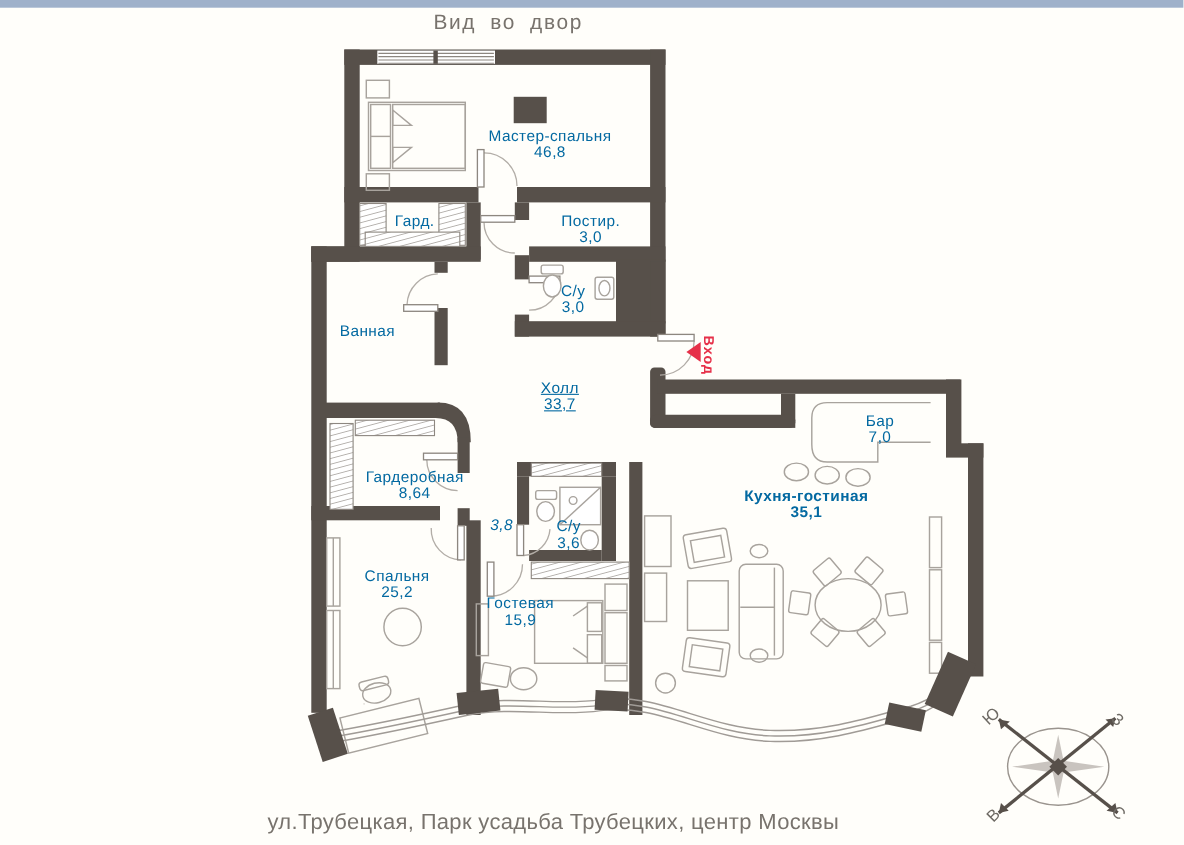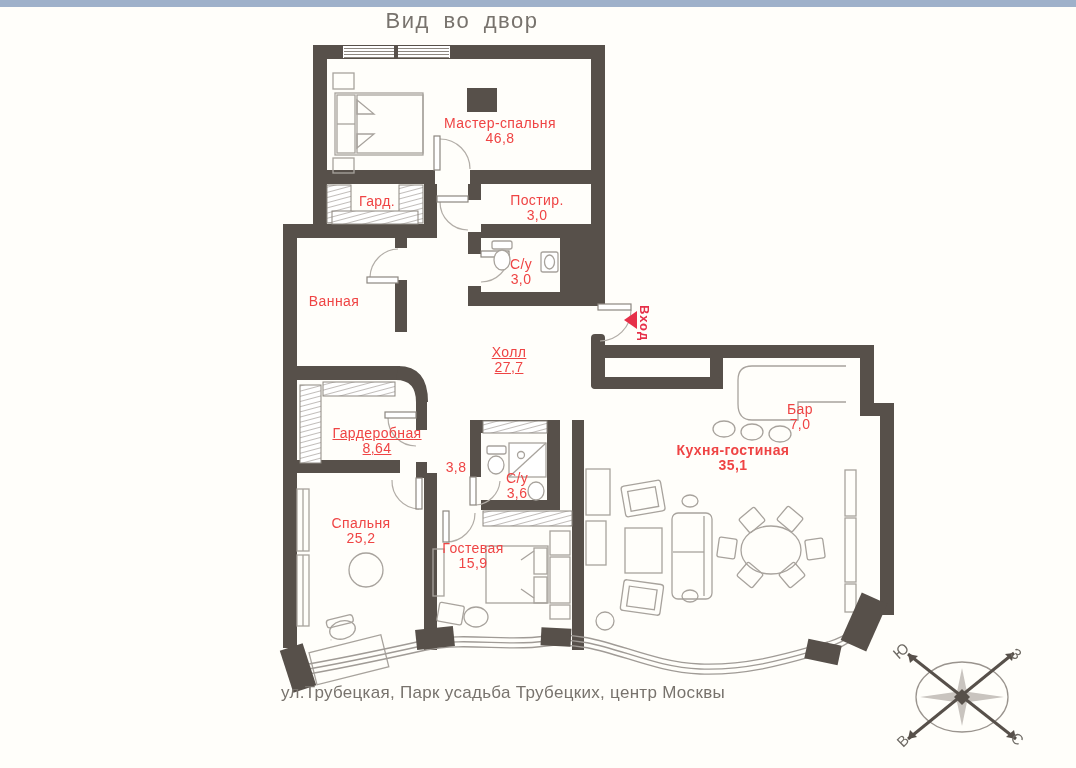--- a/index.html
+++ b/index.html
@@ -1,25 +1,25 @@
 <!DOCTYPE html>
 <html><head>
 <meta charset="utf-8">
 <style>
   html,body{margin:0;padding:0;}
   body{font-family:"Liberation Sans", sans-serif;}
   .screen{position:relative;width:1076px;height:768px;background:#fffefa;overflow:hidden;}
   .topbar{position:absolute;left:0;top:0;width:100%;height:7px;background:#9fb1ca;}
   .plan-svg{position:absolute;left:0;top:0;width:1076px;height:768px;}
   .view-title{position:absolute;left:462px;top:21px;transform:translate(-50%,-50%);
-    font-size:22px;color:#78736d;letter-spacing:1.5px;word-spacing:6px;white-space:nowrap;font-weight:500;}
-  .address{position:absolute;left:503px;top:693px;transform:translate(-50%,-50%);
-    font-size:17px;color:#78736d;letter-spacing:.3px;white-space:nowrap;font-weight:500;}
+    font-size:19px;color:#78736d;letter-spacing:1.5px;word-spacing:6px;white-space:nowrap;font-weight:500;}
+  .address{position:absolute;left:503px;top:748px;transform:translate(-50%,-50%);
+    font-size:20px;color:#78736d;letter-spacing:.3px;white-space:nowrap;font-weight:500;}
   .rl{position:absolute;transform:translate(-50%,-50%);text-align:center;font-size:14px;
-    line-height:15px;color:#ef4444;letter-spacing:.4px;white-space:nowrap;}
+    line-height:15px;color:#0369a1;letter-spacing:.4px;white-space:nowrap;}
   .rl .area{display:block;}
   .entrance-label{position:absolute;left:637px;top:305px;writing-mode:vertical-rl;
     font-size:13px;font-weight:bold;color:#e63049;letter-spacing:1px;}
 </style>
 </head>
 <body>
 
 <div class="screen">
   <div class="topbar"></div>
 
@@ -313,32 +313,32 @@
   <div class="rl" style="left:537px;top:208px;">
     <span>Постир.</span><span class="area">3,0</span>
   </div>
   <div class="rl" style="left:521px;top:272px;">
     <span>С/у</span><span class="area">3,0</span>
   </div>
   <div class="rl" style="left:334px;top:301px;">
     <span>Ванная</span>
   </div>
   <div class="rl" style="left:509px;top:360px;text-decoration:underline;">
-    <span>Холл</span><span class="area">27,7</span>
-  </div>
-  <div class="rl" style="left:800px;top:390px;margin-top:27px;">
+    <span>Холл</span><span class="area">33,7</span>
+  </div>
+  <div class="rl" style="left:800px;top:390px;">
     <span>Бар</span><span class="area">7,0</span>
   </div>
   <div class="rl" style="left:733px;top:458px;font-weight:bold;">
     <span>Кухня-гостиная</span><span class="area">35,1</span>
   </div>
-  <div class="rl" style="left:377px;top:441px;text-decoration:underline;">
+  <div class="rl" style="left:377px;top:441px;">
     <span>Гардеробная</span><span class="area">8,64</span>
   </div>
-  <div class="rl" style="left:456px;top:467px;">
+  <div class="rl" style="left:456px;top:477px;font-style:italic;">
     <span>3,8</span>
   </div>
   <div class="rl" style="left:517px;top:486px;">
     <span>С/у</span><span class="area">3,6</span>
   </div>
   <div class="rl" style="left:361px;top:531px;">
     <span>Спальня</span><span class="area">25,2</span>
   </div>
   <div class="rl" style="left:473px;top:544px;margin-top:12px;">
     <span>Гостевая</span><span class="area">15,9</span>

